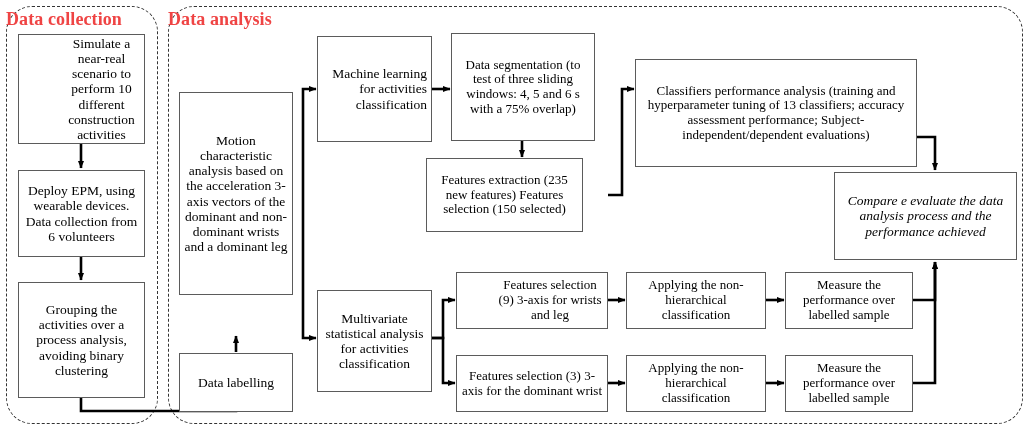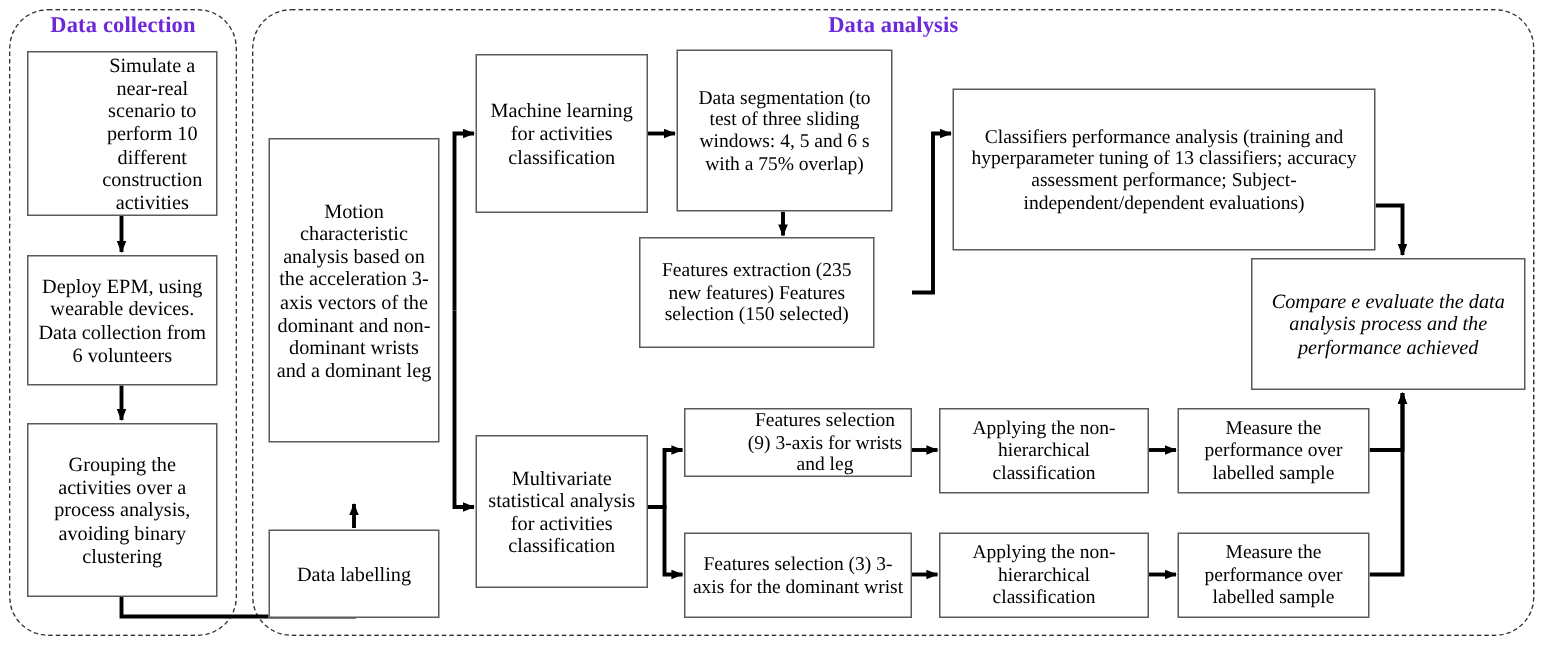--- a/index.html
+++ b/index.html
@@ -26,23 +26,22 @@
   .group {
     position: absolute;
     border: 1.6px dashed #333333;
     border-radius: 26px;
     box-sizing: border-box;
     background: transparent;
   }
   .group-title {
     position: absolute;
     font-weight: bold;
-    font-size: 15px;
-    color: #6d28d9;
-    text-align: center;
+    font-size: 18px;
+    color: #ef4444;
     white-space: nowrap;
     letter-spacing: 0.1px;
   }
   .node {
     position: absolute;
     box-sizing: border-box;
     border: 1.3px solid #5b5b5b;
     background: #ffffff;
     color: #000000;
     display: flex;
@@ -121,41 +120,41 @@
     <span>Grouping the activities over a process analysis, avoiding binary clustering</span>
   </div>
 
   <div class="node" style="left:179px; top:92px; width:114px; height:203px;">
     <span>Motion characteristic analysis based on the acceleration 3-axis vectors of the dominant and non-dominant wrists and a dominant leg</span>
   </div>
   <div class="node" style="left:179px; top:353px; width:114px; height:59px;">
     <span>Data labelling</span>
   </div>
 
-  <div class="node" style="left:317px; top:36px; width:115px; height:106px;">
+  <div class="node" style="left:317px; top:36px; width:115px; height:106px;text-align:right;">
     <span>Machine learning for activities classification</span>
   </div>
   <div class="node n-small" style="left:451px; top:33px; width:144px; height:108px;">
     <span>Data segmentation (to test of three sliding windows: 4, 5 and 6 s with a 75% overlap)</span>
   </div>
   <div class="node n-small" style="left:426px; top:158px; width:157px; height:74px;">
     <span>Features extraction (235 new features) Features selection (150 selected)</span>
   </div>
   <div class="node n-small" style="left:635px; top:33px; width:282px; height:108px;margin-top:26px;">
     <span>Classifiers performance analysis (training and hyperparameter tuning of 13 classifiers; accuracy assessment performance; Subject-independent/dependent evaluations)</span>
   </div>
 
   <div class="node" style="left:834px; top:172px; width:183px; height:88px;font-style:italic;">
     <span>Compare e evaluate the data analysis process and the performance achieved</span>
   </div>
 
   <div class="node" style="left:317px; top:290px; width:115px; height:102px;">
     <span>Multivariate statistical analysis for activities classification</span>
   </div>
-  <div class="node n-small" style="left:456px; top:272px; width:152px; height:46px;padding-left:40px;">
+  <div class="node n-small" style="left:456px; top:272px; width:152px; height:57px;padding-left:40px;">
     <span>Features selection (9) 3-axis for wrists and leg</span>
   </div>
   <div class="node n-small" style="left:456px; top:355px; width:152px; height:57px;">
     <span>Features selection (3) 3-axis for the dominant wrist</span>
   </div>
   <div class="node n-small" style="left:626px; top:272px; width:140px; height:57px;">
     <span>Applying the non-hierarchical classification</span>
   </div>
   <div class="node n-small" style="left:626px; top:355px; width:140px; height:57px;">
     <span>Applying the non-hierarchical classification</span>

